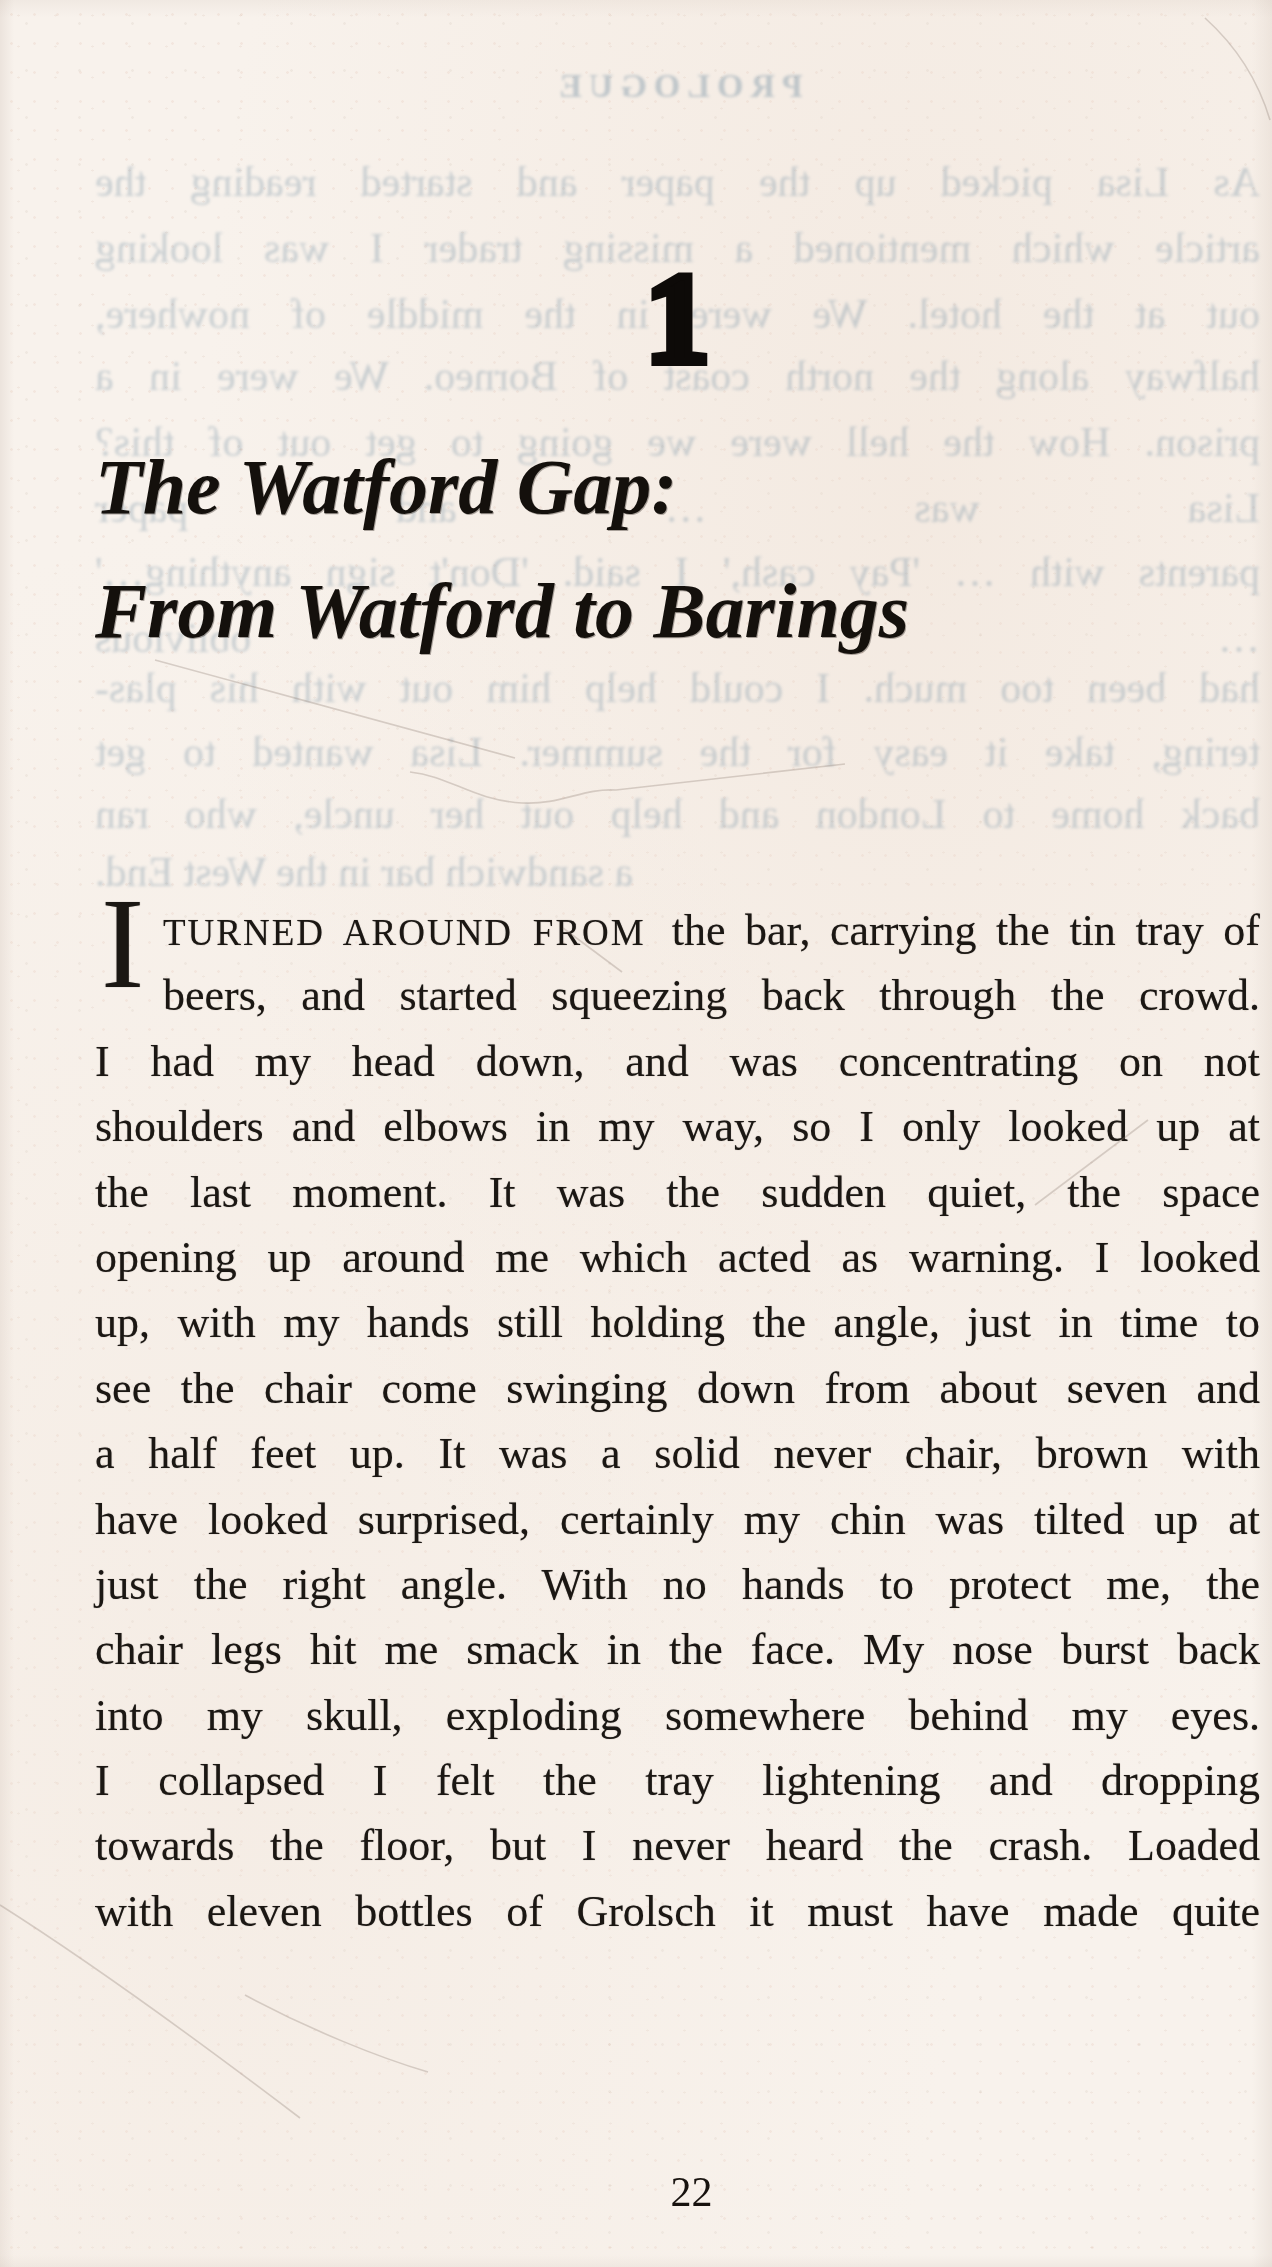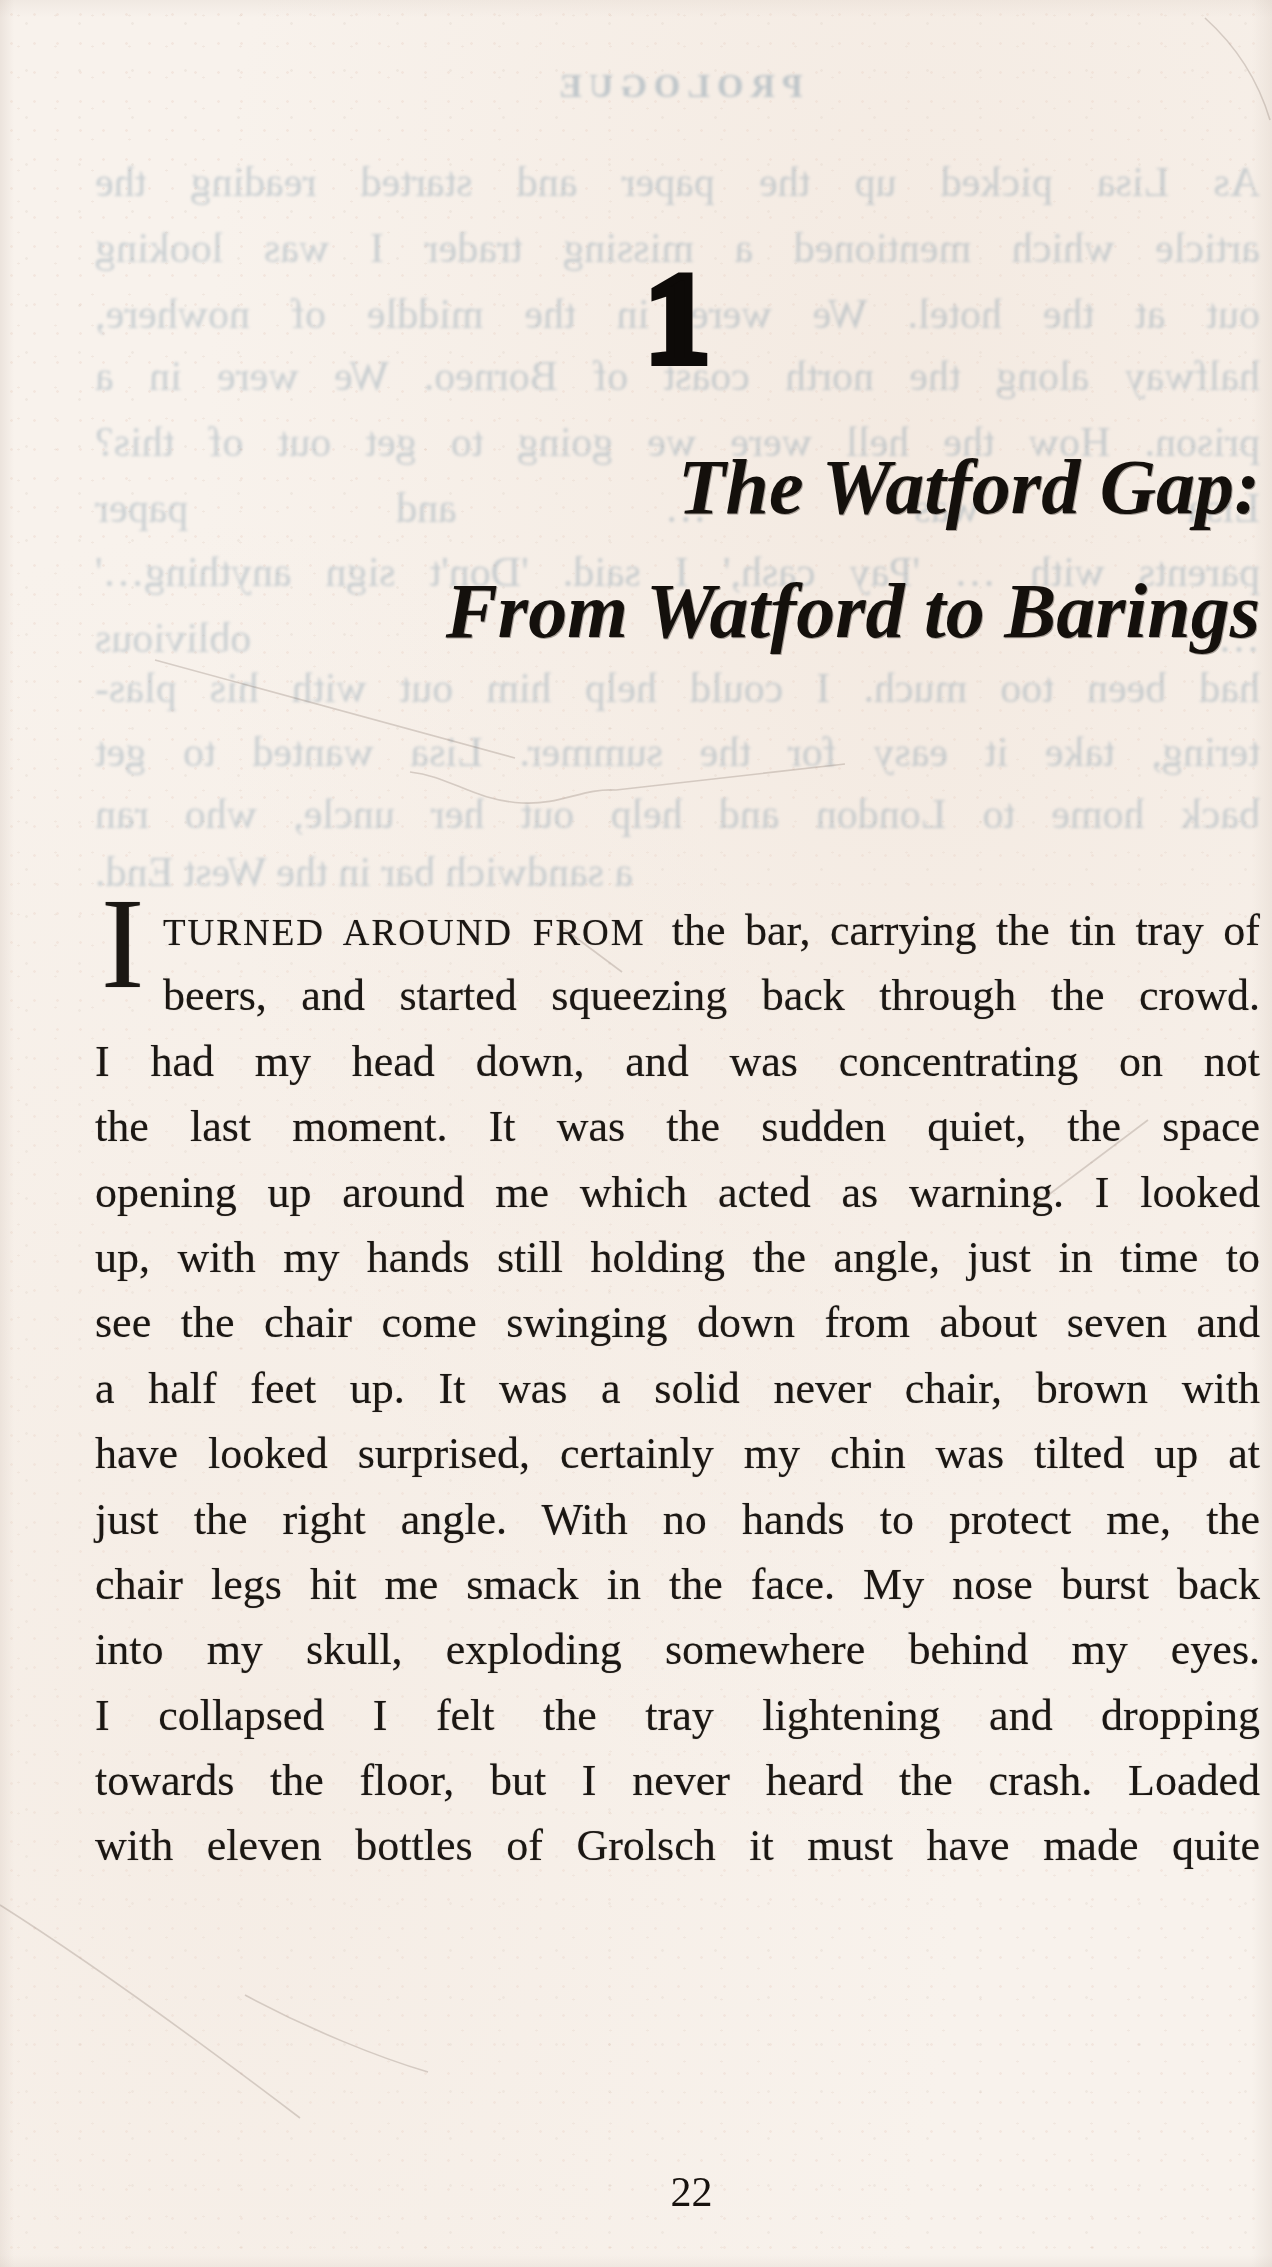--- a/index.html
+++ b/index.html
@@ -47,21 +47,21 @@
     position:absolute; top:253px; left:95px; width:1165px;
     text-align:center; font-weight:bold; font-size:130px; line-height:1;
     color:#0d0a08;
     -webkit-text-stroke:8px #0d0a08;
     letter-spacing:0;
   }
 
   
   .title-line {
     position:absolute; left:95px; width:1165px;
-    text-align:right;
+    text-align:left;
     font-weight:bold; font-style:italic;
     font-size:78px; line-height:1;
     color:#14100c;
     text-shadow:1px 1px 0 rgba(25,18,12,.35);
   }
   .title-1 { top:448px; }
   .title-2 { top:572px; }
 
   
   .body-block { position:absolute; left:95px; top:898px; width:1165px; font-size:44px; }
@@ -116,20 +116,21 @@
   <div class="chapter-number">1</div>
 
   <div class="title-line title-1">The Watford Gap:</div>
   <div class="title-line title-2">From Watford to Barings</div>
 
   <div class="body-block">
     <span class="drop-cap">I</span>
     <div class="bline indent"><span class="sc">TURNED AROUND FROM</span><span>the bar, carrying the tin tray of</span></div>
     <div class="bline indent">beers, and started squeezing back through the crowd.</div>
     <div class="bline">I had my head down, and was concentrating on not</div>
+    <div class="bline">shoulders and elbows in my way, so I only looked up at</div>
     <div class="bline">the last moment. It was the sudden quiet, the space</div>
     <div class="bline">opening up around me which acted as warning. I looked</div>
     <div class="bline">up, with my hands still holding the angle, just in time to</div>
     <div class="bline">see the chair come swinging down from about seven and</div>
     <div class="bline">a half feet up. It was a solid never chair, brown with</div>
     <div class="bline">have looked surprised, certainly my chin was tilted up at</div>
     <div class="bline">just the right angle. With no hands to protect me, the</div>
     <div class="bline">chair legs hit me smack in the face. My nose burst back</div>
     <div class="bline">into my skull, exploding somewhere behind my eyes.</div>
     <div class="bline">I collapsed I felt the tray lightening and dropping</div>

